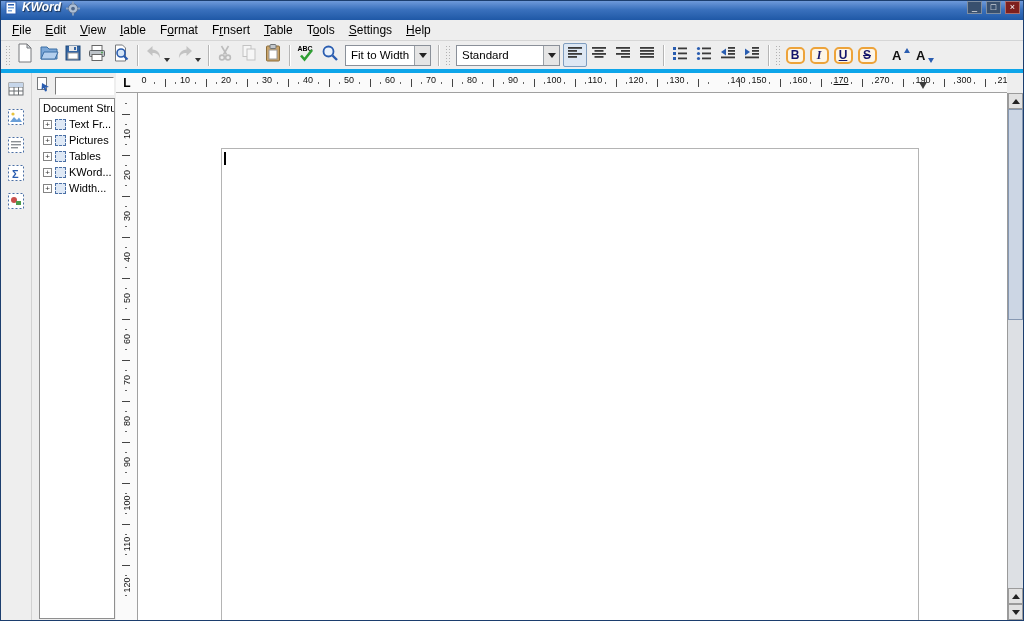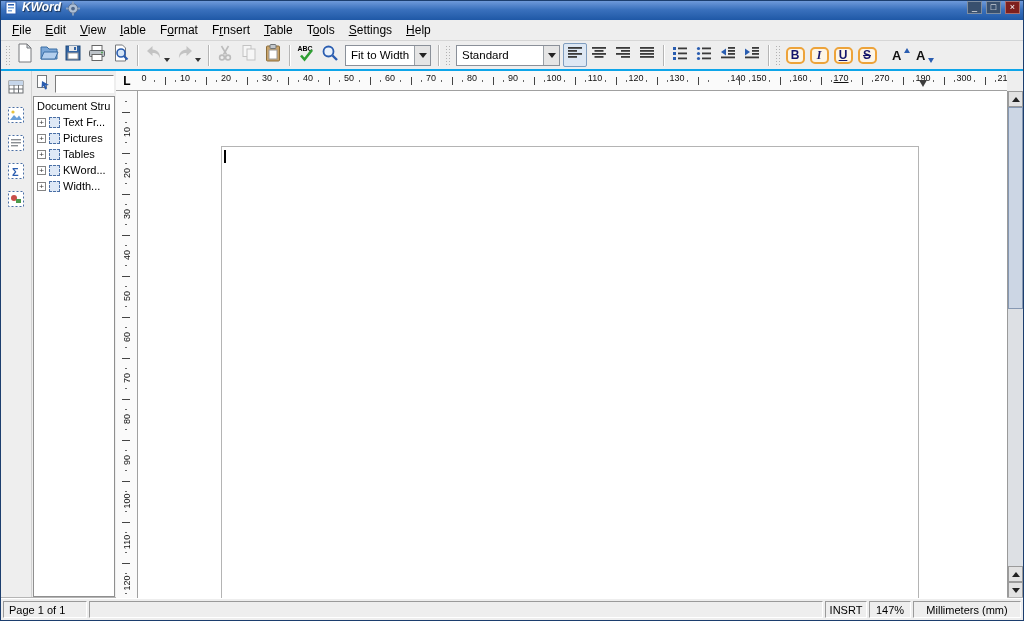--- a/index.html
+++ b/index.html
@@ -13,21 +13,21 @@
   .winbtn { width:15px; height:13px; display:flex; align-items:center; justify-content:center; color:#fff; font-size:9px; line-height:1; border:1px solid rgba(255,255,255,.35); }
   .winbtn.minmax { background:#39506e; }
   .winbtn.close { background:#7e1f1d; }
 
   
   .menubar { flex:0 0 21px; display:flex; align-items:center; padding-left:4px; background:#eeeeee; border-bottom:1px solid #d6d6d6; }
   .menu-item { padding:2px 7px; font-size:12px; color:#000; cursor:default; }
   .accel { text-decoration:underline; }
 
   
-  .toolbar { flex:0 0 29px; display:flex; align-items:center; padding:2px 2px; background:#eeeeee; border-bottom:2px solid #0ea5e9; }
+  .toolbar { flex:0 0 29px; display:flex; align-items:center; padding:2px 2px; background:#eeeeee; border-bottom:4px solid #0ea5e9; }
   .grip { width:6px; height:20px; margin:0 2px; background-image:radial-gradient(#b2b2b2 35%, transparent 36%); background-size:3px 3px; }
   .sep { width:1px; height:21px; background:#b5b5b5; margin:0 4px; box-shadow:1px 0 0 #ffffff; }
   .tbtn { width:24px; height:24px; display:flex; align-items:center; justify-content:center; border:1px solid transparent; border-radius:2px; flex:0 0 auto; }
   .tbtn.active { border:1px solid #7f9dbf; background:#dde7f3; }
   .tbtn.disabled { opacity:.5; }
   .dd { width:0; height:0; border-left:3px solid transparent; border-right:3px solid transparent; border-top:4px solid #333; margin:10px 3px 0 -2px; }
   .combo { display:flex; height:21px; border:1px solid #8a9099; background:#fff; align-items:center; margin:0 3px; }
   .combo .val { padding:0 5px; font-size:11.5px; flex:1; white-space:nowrap; overflow:hidden; }
   .combo .arrow-btn { width:16px; height:100%; background:#e5e5e5; border-left:1px solid #9aa0a6; display:flex; align-items:center; justify-content:center; }
   .arrow-btn i { width:0; height:0; border-left:4px solid transparent; border-right:4px solid transparent; border-top:5px solid #222; }
@@ -43,21 +43,21 @@
 
   
   .main { flex:1; display:flex; min-height:0; background:#eeeeee; }
   .left-toolbar { width:31px; display:flex; flex-direction:column; align-items:center; padding-top:6px; gap:4px; border-right:1px solid #d2d2d2; }
   .ltbtn { width:24px; height:24px; display:flex; align-items:center; justify-content:center; }
 
   .dock { width:84px; display:flex; flex-direction:column; }
   .dock-search { height:25px; display:flex; align-items:center; gap:2px; padding:2px 2px 2px 1px; }
   .dock-filter-btn { width:20px; height:20px; display:flex; align-items:center; justify-content:center; }
   .dock-input { flex:1; height:18px; min-width:0; border:1px solid #7b7b7b; border-bottom-color:#fff; border-right-color:#fff; background:#fff; font-size:11px; padding:0 2px; }
-  .dock-panel { flex:1; border:1px solid #8f8f8f; background:#fff; margin:0 1px 1px 1px; overflow:hidden; display:flex; flex-direction:column; }
+  .dock-panel { flex:1; border:1px solid #8f8f8f; background:#fff; margin:0 1px 1px 7px; overflow:hidden; display:flex; flex-direction:column; }
   .dock-title { font-size:11px; padding:3px 3px 2px 3px; white-space:nowrap; overflow:hidden; color:#000; }
   .tree { flex:1; }
   .tree-row { display:flex; align-items:center; height:16px; gap:3px; padding-left:3px; font-size:11px; white-space:nowrap; overflow:hidden; }
   .expander { width:9px; height:9px; flex:0 0 9px; border:1px solid #848484; background:#fff; font-size:8px; line-height:7px; text-align:center; color:#333; }
   .frame-ico { width:11px; height:11px; flex:0 0 11px; border:1px dashed #4a6fa5; background:#dfe9f6; }
 
   .work { flex:1; display:flex; flex-direction:column; min-width:0; }
   .ruler-row { flex:0 0 20px; display:flex; background:#fafafa; border-bottom:1px solid #a0a0a0; }
   .ruler-corner { width:22px; display:flex; align-items:center; justify-content:center; font-weight:bold; font-size:12px; color:#000; }
   .h-ruler { flex:1; position:relative; overflow:hidden; }
@@ -606,20 +606,13 @@
         <div class="sbtn">
             <i class="up"></i>
           </div>
         <div class="sbtn">
             <i class="down"></i>
           </div>
       </div>
     </div>
   </div>
 
-  <div class="statusbar">
-    <div class="sb-cell sb-page">Page 1 of 1</div>
-    <div class="sb-cell sb-fill"></div>
-    <div class="sb-cell sb-insrt">INSRT</div>
-    <div class="sb-cell sb-zoom">147%</div>
-    <div class="sb-cell sb-units">Millimeters (mm)</div>
-  </div>
 </div>
 
 </body></html>

